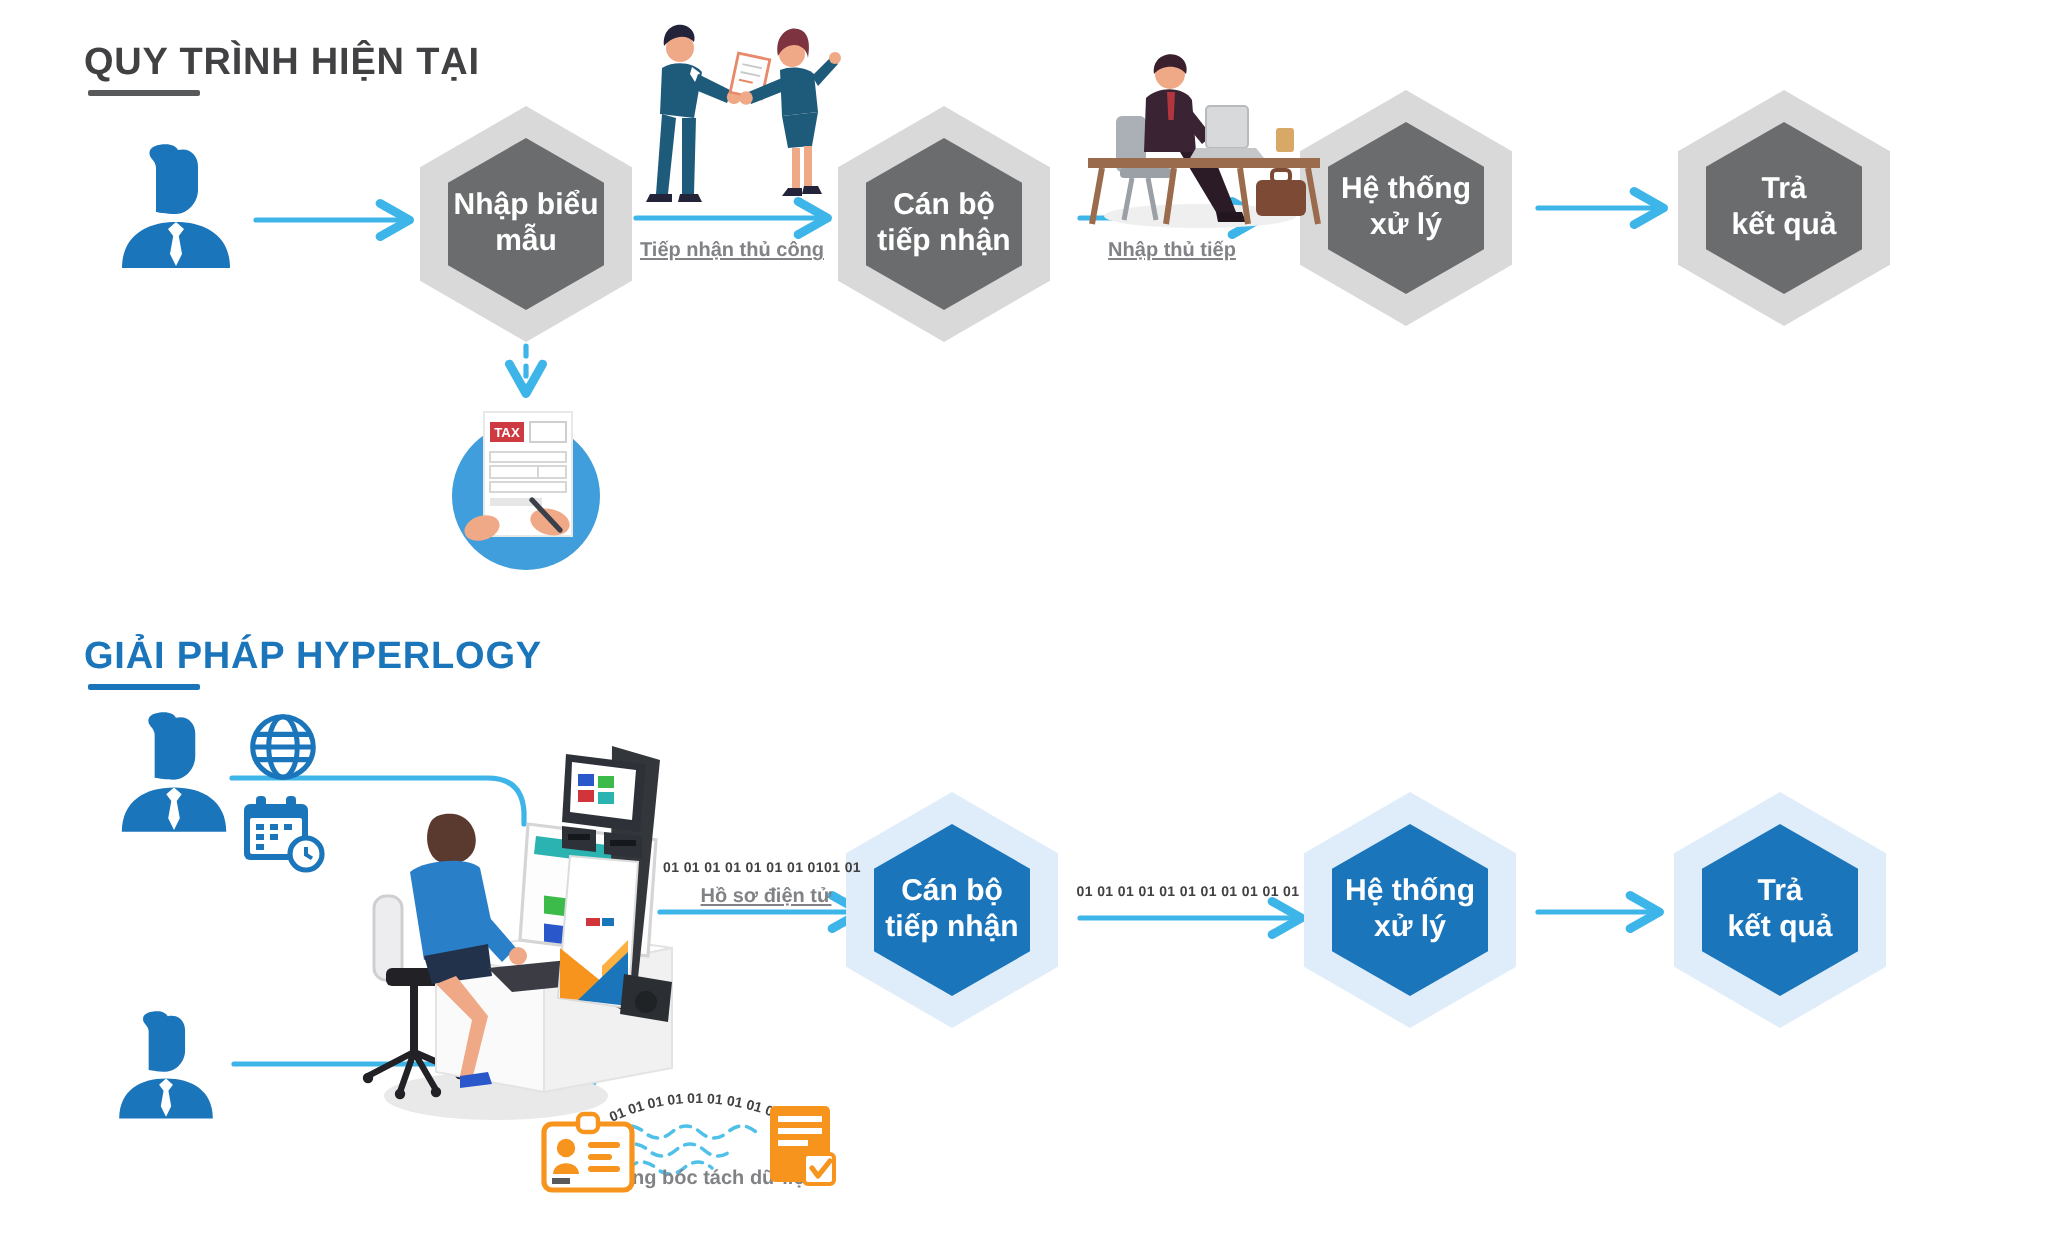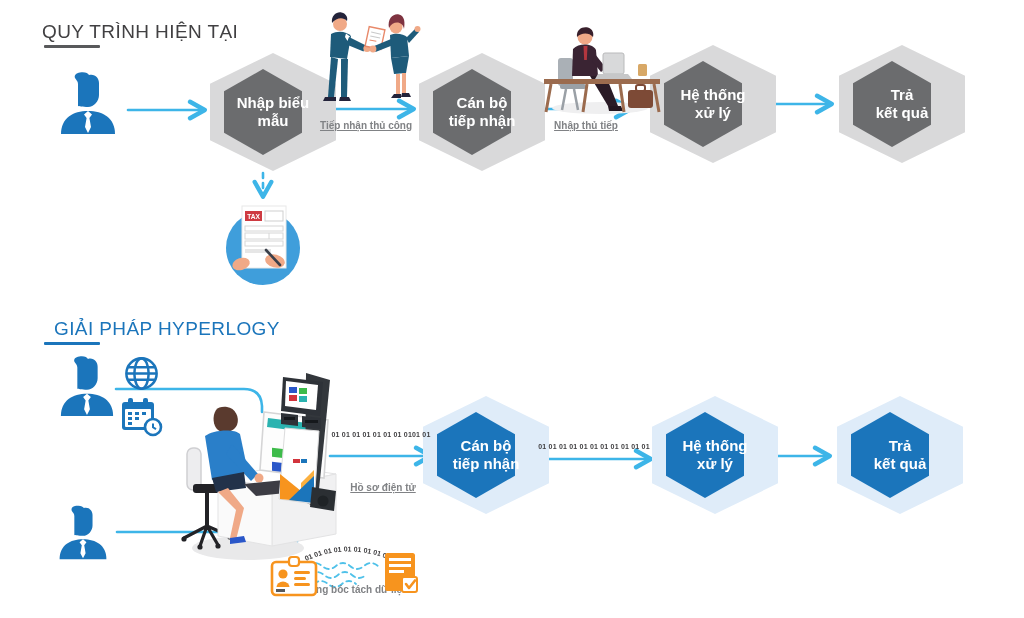--- a/index.html
+++ b/index.html
@@ -1,28 +1,28 @@
 <!DOCTYPE html>
 <html><head>
 <meta charset="utf-8">
 <style>
   html,body{margin:0;padding:0;background:#fff;}
   #canvas{
     position:relative;width:1024px;height:618px;background:#ffffff;overflow:hidden;
     font-family:"Liberation Sans","DejaVu Sans",sans-serif;
   }
   .section-title{
-    position:absolute;font-size:19px;font-weight:400;letter-spacing:.4px;white-space:nowrap;
+    position:absolute;font-size:19px;font-weight:700;letter-spacing:.4px;white-space:nowrap;
   }
   .title-current{color:#414042;left:42px;top:21px;}
-  .title-solution{color:#1b75bb;left:54px;top:318px;}
+  .title-solution{color:#1b75bb;left:42px;top:318px;}
   .title-underline{position:absolute;height:3px;width:56px;border-radius:1px;}
   .ul-current{background:#58595b;left:44px;top:45px;}
   .ul-solution{background:#1b75bb;left:44px;top:342px;}
-  .hex{position:absolute;width:126px;height:118px;z-index:2;}
+  .hex{position:absolute;width:106px;height:118px;z-index:2;}
   .hex-shape{position:absolute;inset:0;clip-path:polygon(50% 0%,100% 26%,100% 74%,50% 100%,0% 74%,0% 26%);}
   .hex-inner{position:absolute;left:14px;top:16px;width:78px;height:86px;
     clip-path:polygon(50% 0%,100% 26%,100% 74%,50% 100%,0% 74%,0% 26%);}
   .hex-gray .hex-shape{background:#d9d9da;}
   .hex-gray .hex-inner{background:#6b6c6e;}
   .hex-blue .hex-shape{background:#dfecf9;}
   .hex-blue .hex-inner{background:#1b75bb;}
   .hex-label{position:absolute;inset:0;display:flex;flex-direction:column;align-items:center;justify-content:center;
     color:#fff;font-weight:bold;font-size:15px;line-height:1.18;text-align:center;z-index:3;}
   .flow-label{position:absolute;font-size:10px;font-weight:bold;color:#808285;white-space:nowrap;transform:translateX(-50%);z-index:2;text-decoration:underline;}
@@ -129,21 +129,21 @@
   <div class="hex hex-blue" style="left:837px;top:396px;">
     <div class="hex-shape"></div>
     <div class="hex-inner"></div>
     <div class="hex-label">
       <span>Trả</span>
       <span>kết quả</span>
     </div>
   </div>
 
   <div class="binary" style="left:381px;top:431px;">01 01 01 01 01 01 01 0101 01</div>
-  <div class="flow-label" style="left:383px;top:482px;">Hồ sơ điện tử</div>
+  <div class="flow-label" style="left:383px;top:443px;">Hồ sơ điện tử</div>
   <div class="binary" style="left:594px;top:443px;">01 01 01 01 01 01 01 01 01 01 01</div>
   <div class="extract-label">Tự động bóc tách dữ liệu</div>
 
   <svg class="illus" style="left:58px;top:70px;" width="60" height="64" viewBox="0 0 60 64">
     <path d="M3,64 C3,48 15,41 30,41 C45,41 57,48 57,64 Z" fill="#1b75bb"></path>
     <path d="M20,36 L20,14 C20,11 18,10 17,8 C16,5 18,3 22,2.4 C27,1.6 30,3 31,5 C37,3.5 41,8 41,13 L41,25 C41,31 36,37 30,37 C25,37 20,36 20,36 Z" fill="#1b75bb"></path>
     <path d="M30,41 L26,44.5 L28.6,48 L27,57 L30,63 L33,57 L31.4,48 L34,44.5 Z" fill="#ffffff"></path>
   </svg>
 
   <svg class="illus" style="left:310px;top:6px;" width="116" height="108" viewBox="0 0 116 108">

